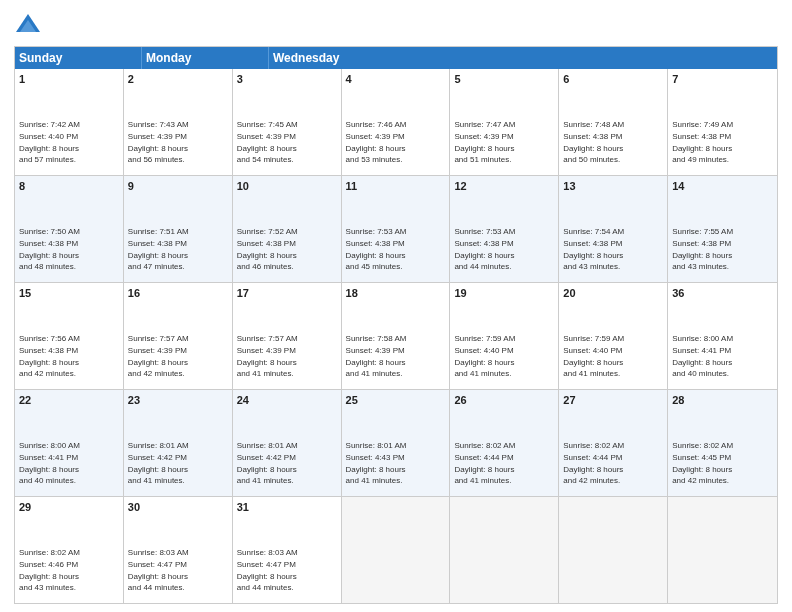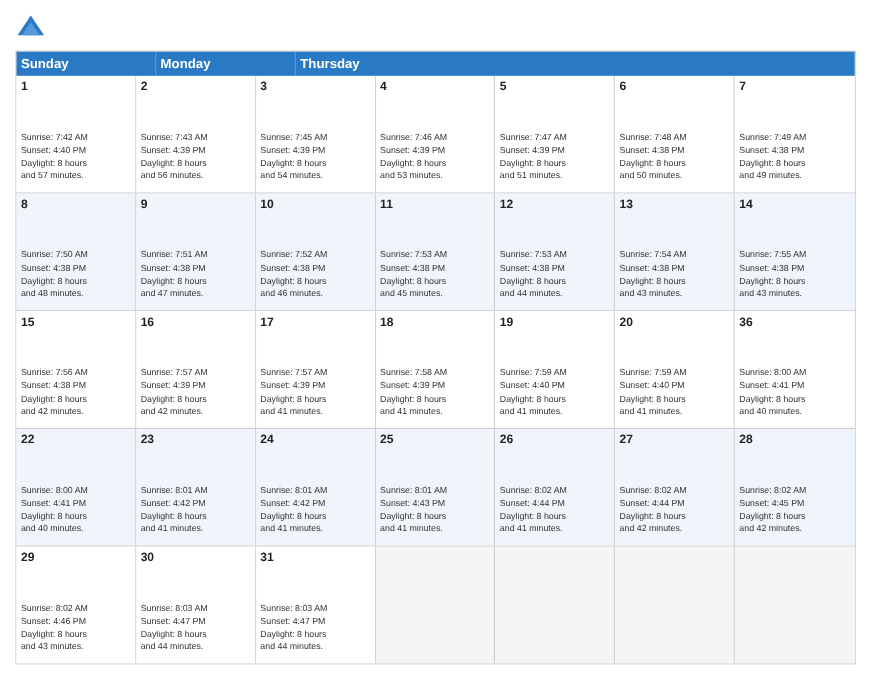--- a/index.html
+++ b/index.html
@@ -142,21 +142,21 @@
     <div class="title-block">
       <div class="title-month"></div>
       <div class="title-location"></div>
     </div>
   </div>
 
   <div class="calendar">
     <div class="cal-header-row">
     <div class="cal-header-cell">Sunday</div>
         <div class="cal-header-cell">Monday</div>
-        <div class="cal-header-cell">Thursday</div>
+        <div class="cal-header-cell">Wednesday</div>
       </div>
     <div class="cal-body">
     <div class="cal-week">
           <div class="cal-cell">
             <span class="day-num">1</span>
             <div class="sun-info">Sunrise: 7:42 AM<br>Sunset: 4:40 PM<br>Daylight: 8 hours<br>and 57 minutes.</div>
           </div>
           <div class="cal-cell">
             <span class="day-num">2</span>
             <div class="sun-info">Sunrise: 7:43 AM<br>Sunset: 4:39 PM<br>Daylight: 8 hours<br>and 56 minutes.</div>

